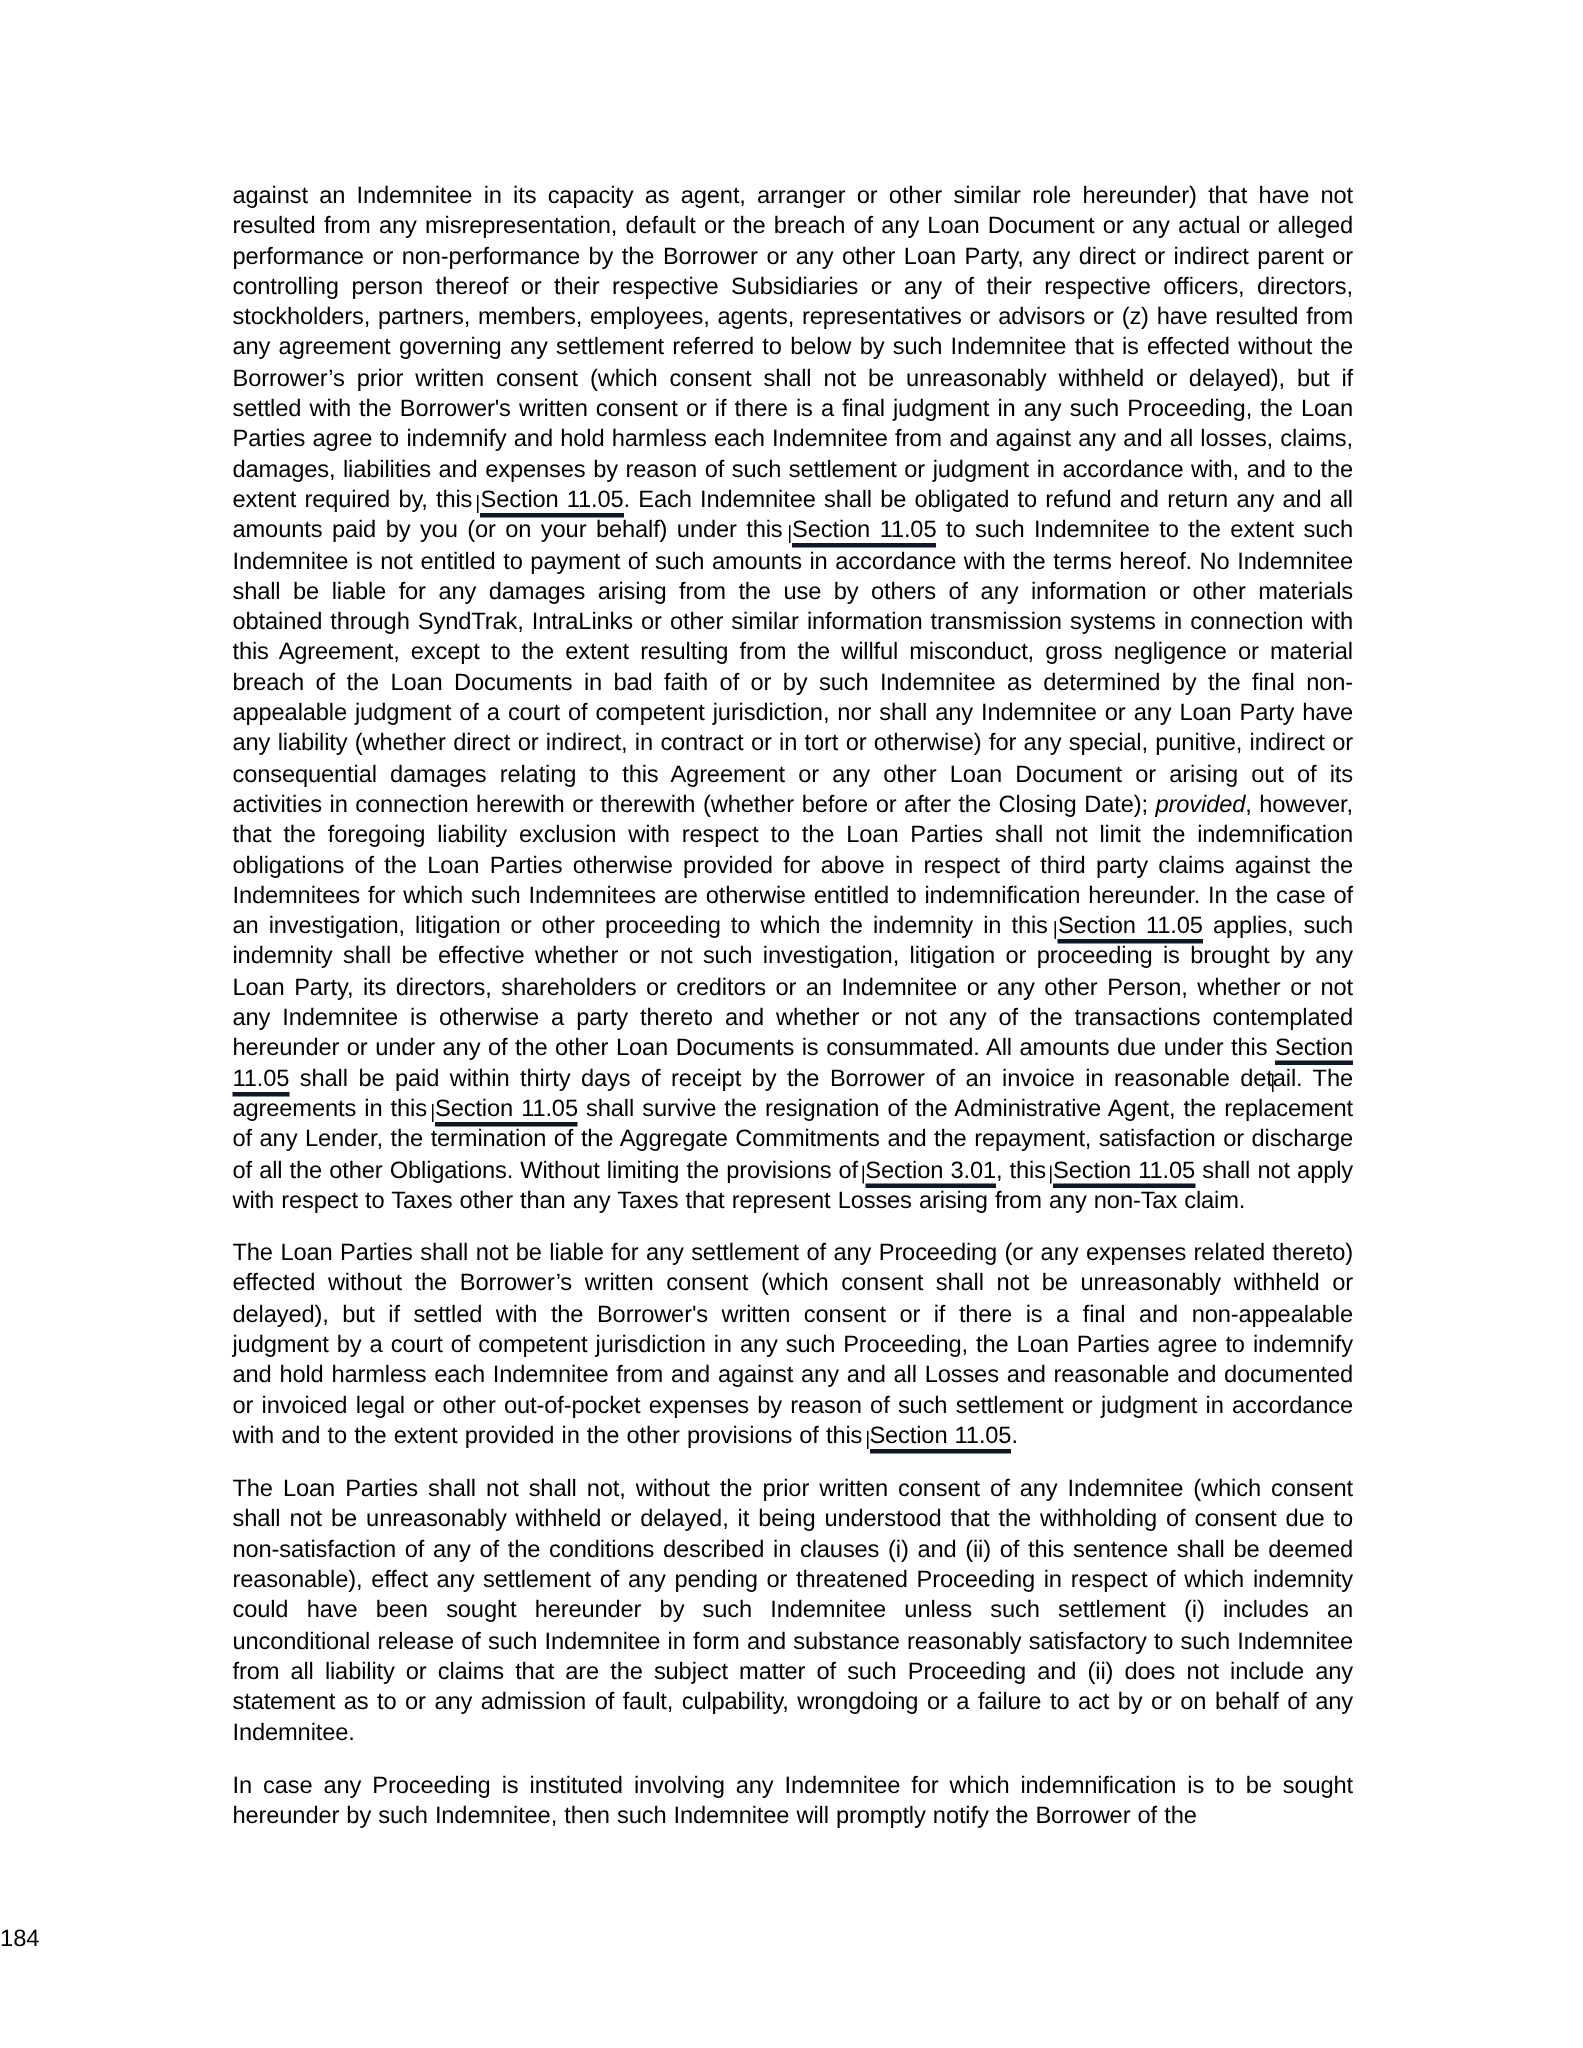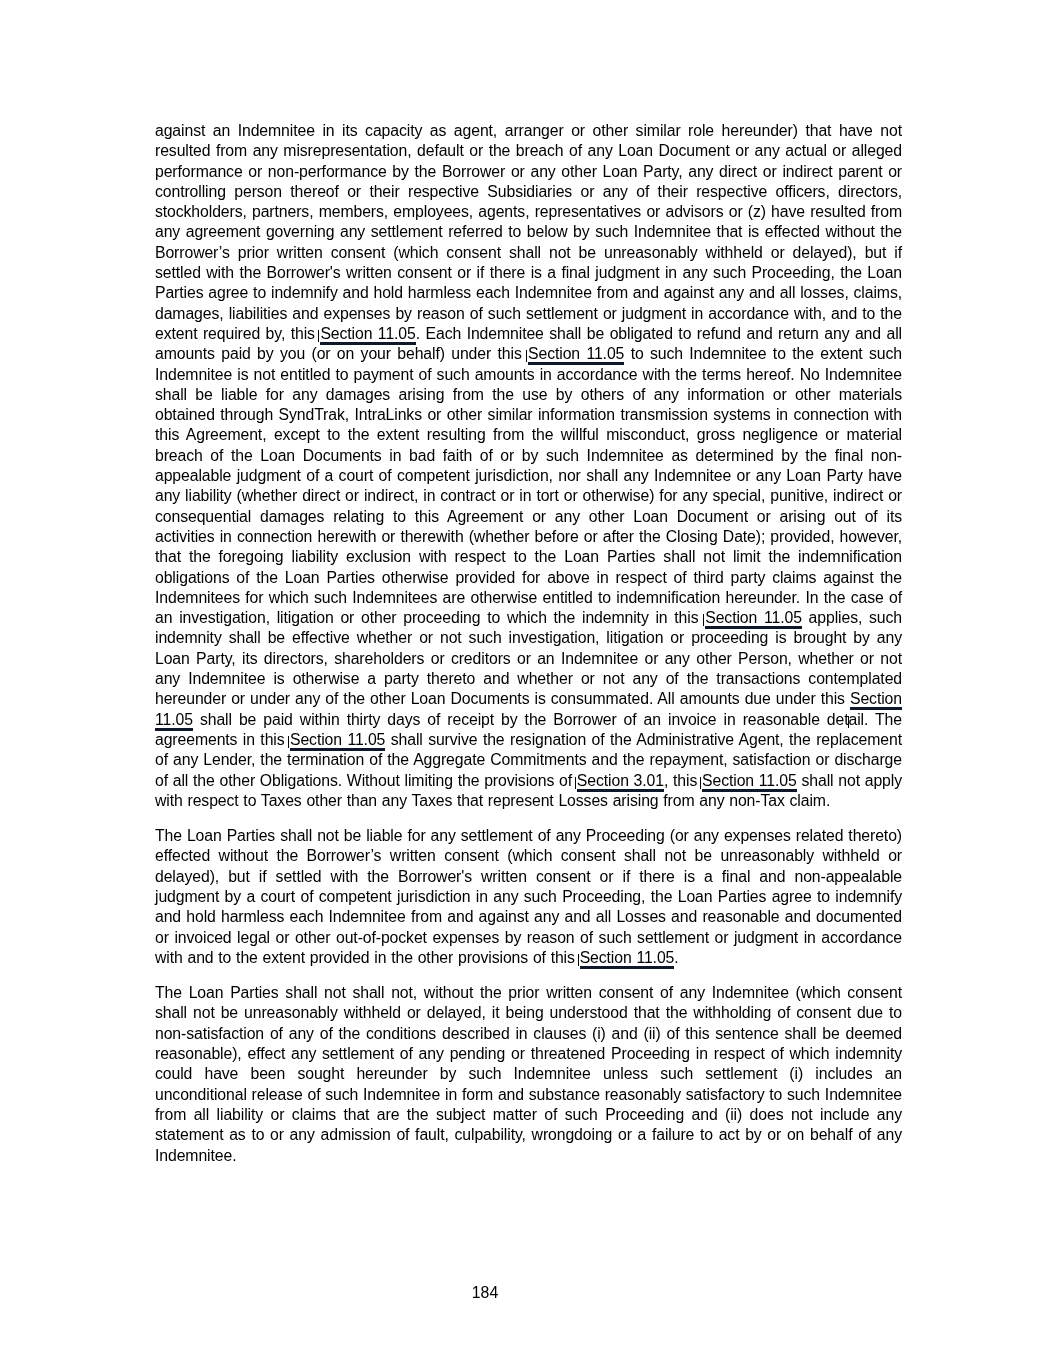--- a/index.html
+++ b/index.html
@@ -42,34 +42,36 @@
   .section-ref::before {
     content: "";
     position: absolute;
     left: -2px;
     bottom: 0;
     width: 1px;
     height: 12px;
     background: #000;
   }
   .italic {
+    font-style: italic;
   }
   .page-number {
     position: absolute;
     top: 1283px;
     left: 0;
     width: 970px;
-    text-align: center;
+    text-align: left;
     font-size: 15.8px;
     line-height: 20px;
   }
 </style>
 </head>
 <body>
 
 <div class="page">
   <div class="text-block">
       <p class="para"><span>against an Indemnitee in its capacity as agent, arranger or other similar role hereunder) that have not resulted from any misrepresentation, default or the breach of any Loan Document or any actual or alleged performance or non-performance by the Borrower or any other Loan Party, any direct or indirect parent or controlling person thereof or their respective Subsidiaries or any of their respective officers, directors, stockholders, partners, members, employees, agents, representatives or advisors or (z) have resulted from any agreement governing any settlement referred to below by such Indemnitee that is effected without the Borrower’s prior written consent (which consent shall not be unreasonably withheld or delayed), but if settled with the Borrower's written consent or if there is a final judgment in any such Proceeding, the Loan Parties agree to indemnify and hold harmless each Indemnitee from and against any and all losses, claims, damages, liabilities and expenses by reason of such settlement or judgment in accordance with, and to the extent required by, this </span><span class="section-ref">Section 11.05</span><span>.  Each Indemnitee shall be obligated to refund and return any and all amounts paid by you (or on your behalf) under this </span><span class="section-ref">Section 11.05</span><span> to such Indemnitee to the extent such Indemnitee is not entitled to payment of such amounts in accordance with the terms hereof. No Indemnitee shall be liable for any damages arising from the use by others of any information or other materials obtained through SyndTrak, IntraLinks or other similar information transmission systems in connection with this Agreement, except to the extent resulting from the willful misconduct, gross negligence or material breach of the Loan Documents in bad faith of or by such Indemnitee as determined by the final non-appealable judgment of a court of competent jurisdiction, nor shall any Indemnitee or any Loan Party have any liability (whether direct or indirect, in contract or in tort or otherwise) for any special, punitive, indirect or consequential damages relating to this Agreement or any other Loan Document or arising out of its activities in connection herewith or therewith (whether before or after the Closing Date); </span><span class="italic">provided</span><span>, however, that the foregoing liability exclusion with respect to the Loan Parties shall not limit the indemnification obligations of the Loan Parties otherwise provided for above in respect of third party claims against the Indemnitees for which such Indemnitees are otherwise entitled to indemnification hereunder. In the case of an investigation, litigation or other proceeding to which the indemnity in this </span><span class="section-ref">Section 11.05</span><span> applies, such indemnity shall be effective whether or not such investigation, litigation or proceeding is brought by any Loan Party, its directors, shareholders or creditors or an Indemnitee or any other Person, whether or not any Indemnitee is otherwise a party thereto and whether or not any of the transactions contemplated hereunder or under any of the other Loan Documents is consummated. All amounts due under this </span><span class="section-ref">Section 11.05</span><span> shall be paid within thirty days of receipt by the Borrower of an invoice in reasonable detail. The agreements in this </span><span class="section-ref">Section 11.05</span><span> shall survive the resignation of the Administrative Agent, the replacement of any Lender, the termination of the Aggregate Commitments and the repayment, satisfaction or discharge of all the other Obligations. Without limiting the provisions of </span><span class="section-ref">Section 3.01</span><span>, this </span><span class="section-ref">Section 11.05</span><span> shall not apply with respect to Taxes other than any Taxes that represent Losses arising from any non-Tax claim.</span></p>
       <p class="para"><span>The Loan Parties shall not be liable for any settlement of any Proceeding (or any expenses related thereto) effected without the Borrower’s written consent (which consent shall not be unreasonably withheld or delayed), but if settled with the Borrower's written consent or if there is a final and non-appealable judgment by a court of competent jurisdiction in any such Proceeding, the Loan Parties agree to indemnify and hold harmless each Indemnitee from and against any and all Losses and reasonable and documented or invoiced legal or other out-of-pocket expenses by reason of such settlement or judgment in accordance with and to the extent provided in the other provisions of this </span><span class="section-ref">Section 11.05</span><span>.</span></p>
       <p class="para"><span>The Loan Parties shall not shall not, without the prior written consent of any Indemnitee (which consent shall not be unreasonably withheld or delayed, it being understood that the withholding of consent due to non-satisfaction of any of the conditions described in clauses (i) and (ii) of this sentence shall be deemed reasonable), effect any settlement of any pending or threatened Proceeding in respect of which indemnity could have been sought hereunder by such Indemnitee unless such settlement (i) includes an unconditional release of such Indemnitee in form and substance reasonably satisfactory to such Indemnitee from all liability or claims that are the subject matter of such Proceeding and (ii) does not include any statement as to or any admission of fault, culpability, wrongdoing or a failure to act by or on behalf of any Indemnitee.</span></p>
+      <p class="para"><span>In case any Proceeding is instituted involving any Indemnitee for which indemnification is to be sought hereunder by such Indemnitee, then such Indemnitee will promptly notify the Borrower of the</span></p>
     </div>
   <div class="page-number">184</div>
 </div>
 
 </body></html>

